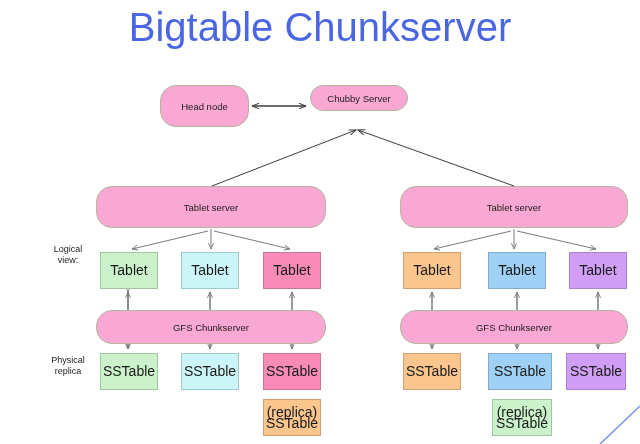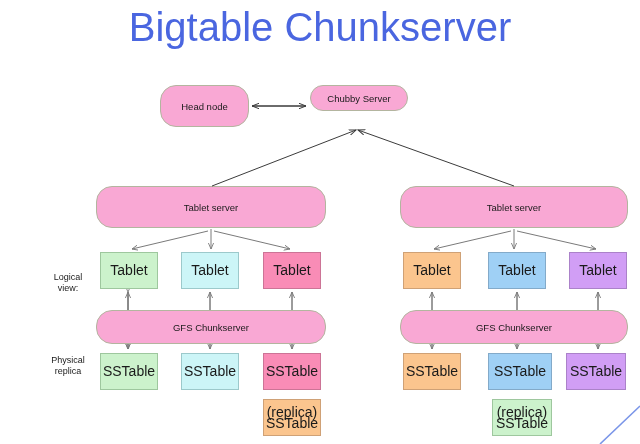--- a/index.html
+++ b/index.html
@@ -205,21 +205,21 @@
   </div>
   <div class="box purple" style="left:566px; top:353px; width:60px; height:37px;">
     <span>SSTable</span>
   </div>
 
   <div class="box green" style="left:492px; top:399px; width:60px; height:37px; flex-direction:column;">
     <span>(replica)</span>
     <span>SSTable</span>
   </div>
 
-  <div class="sidelabel" style="left:36px; top:272px;">
+  <div class="sidelabel" style="left:36px; top:244px;">
     <div>Logical</div>
     <div>view:</div>
   </div>
 
   <div class="sidelabel" style="left:36px; top:355px;">
     <div>Physical</div>
     <div>replica</div>
   </div>
 
   <svg class="wires wires-front" viewBox="0 0 640 444">

